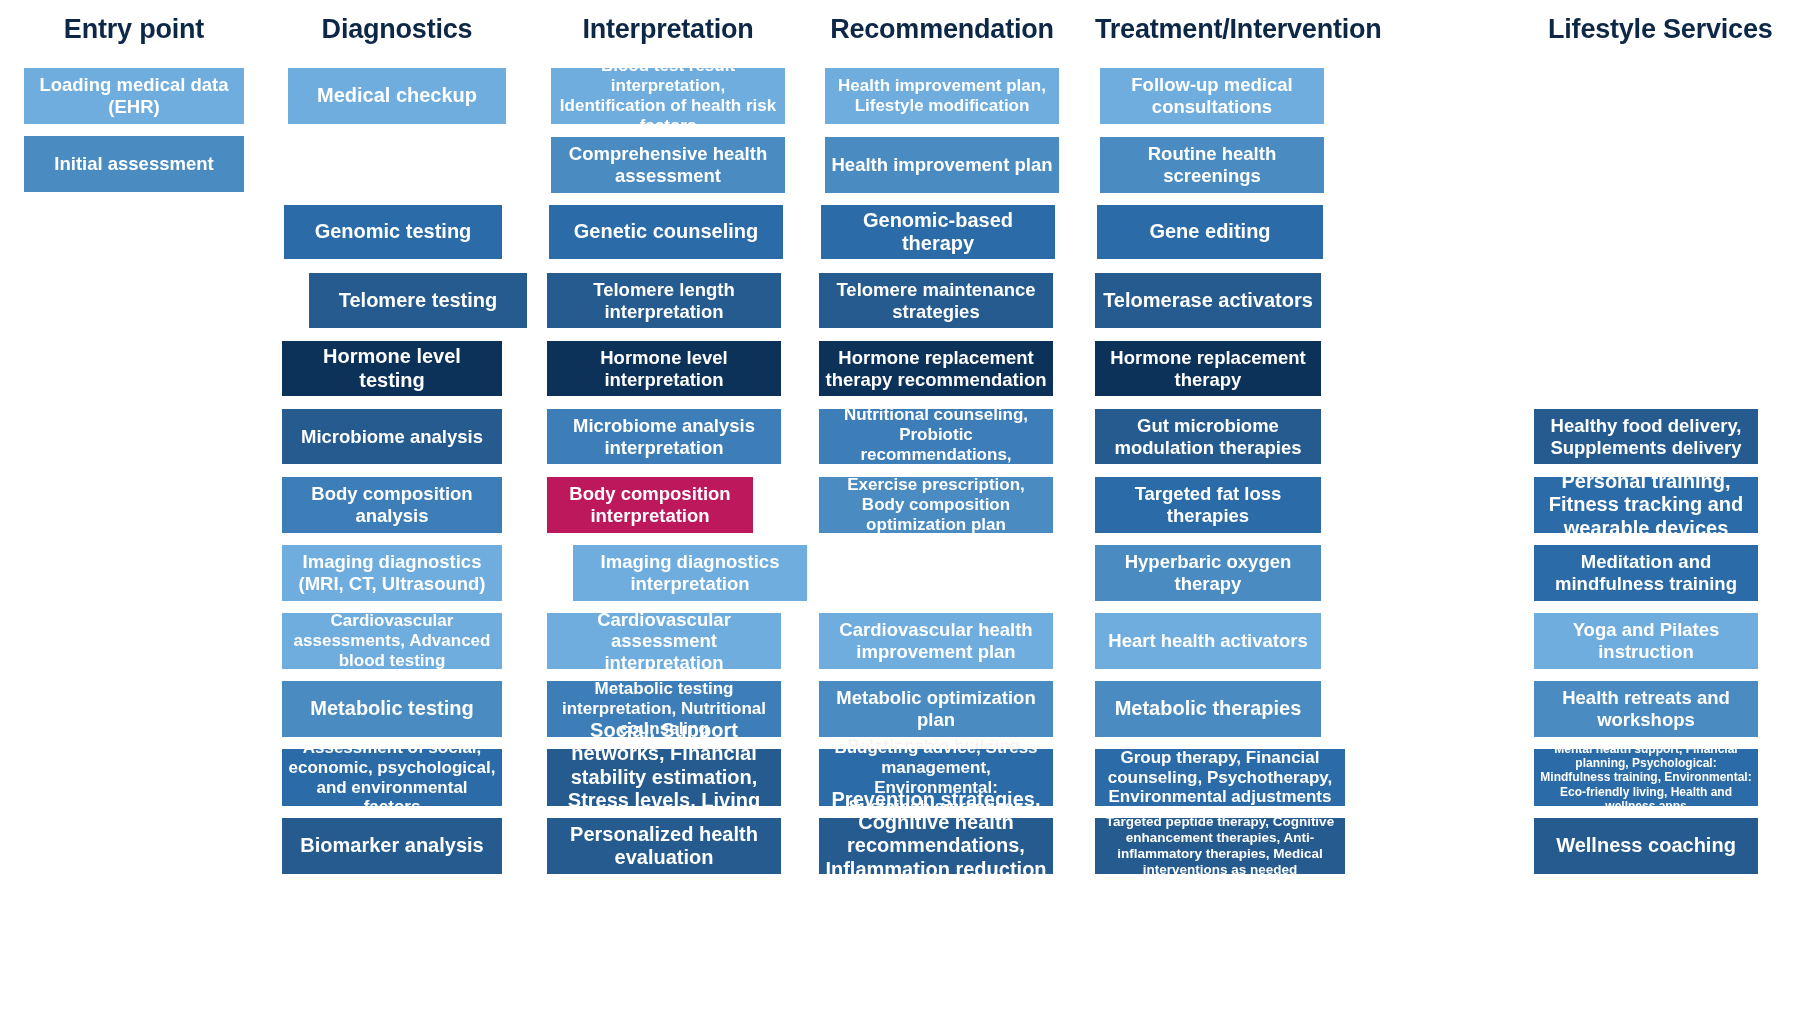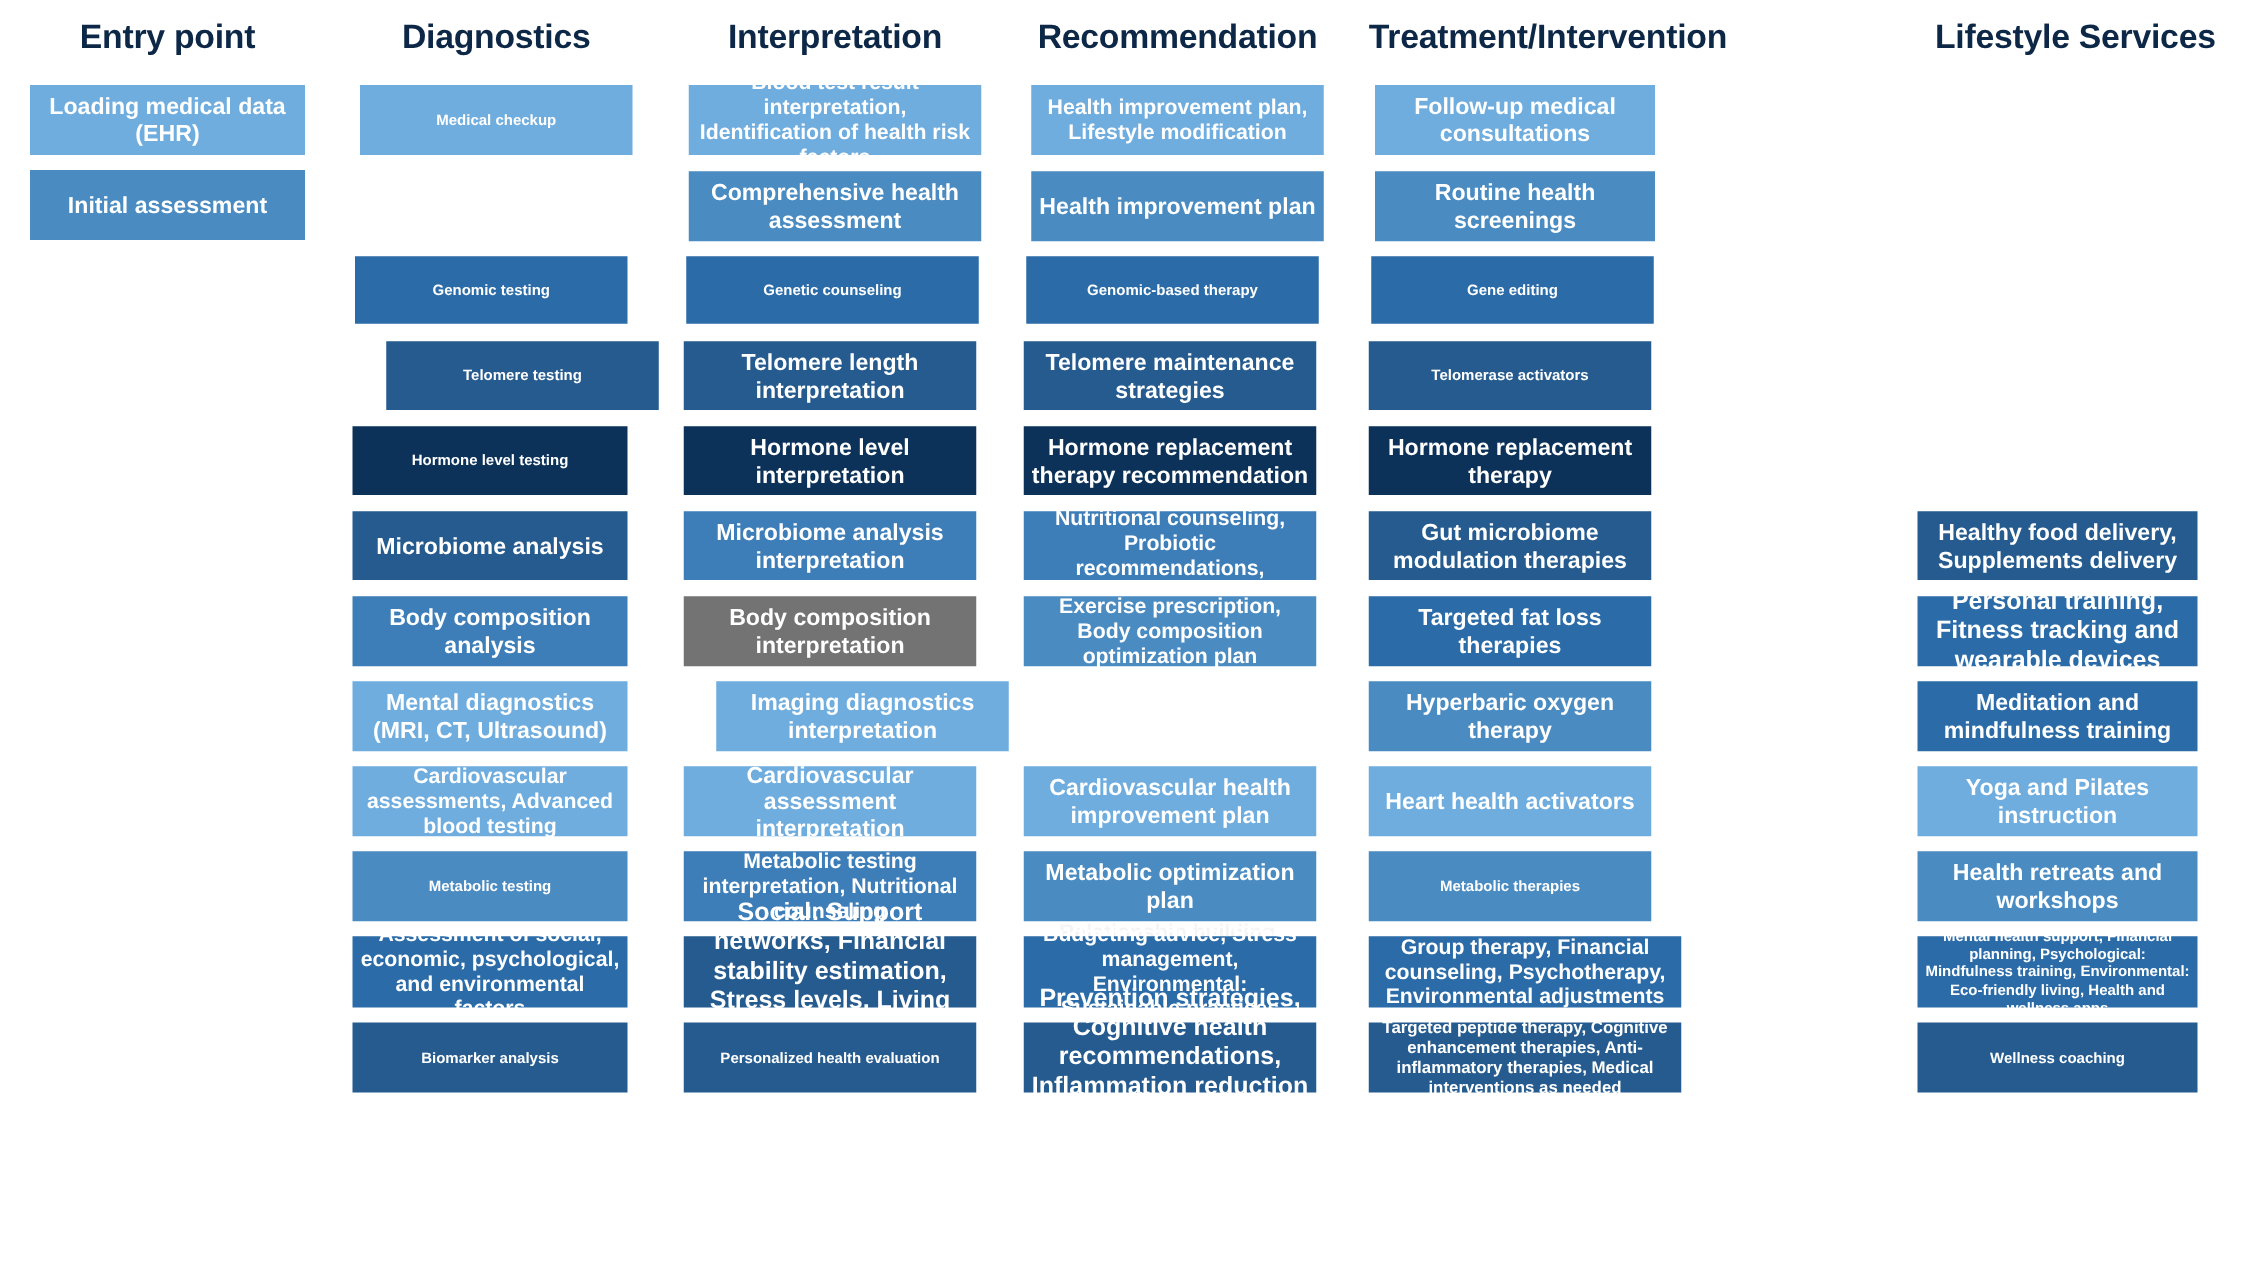--- a/index.html
+++ b/index.html
@@ -49,21 +49,21 @@
     font-weight: bold;
     line-height: 1.17;
     padding: 2px 6px;
     overflow: visible;
   }
   .cell .txt {
     display: block;
     width: 100%;
   }
   
-  .fs-xl  { font-size: 12px; }
+  .fs-xl  { font-size: 20px; }
   .fs-lg  { font-size: 18.5px; }
   .fs-md  { font-size: 17px; }
   .fs-sm  { font-size: 20px; }
   .fs-xs  { font-size: 13.5px; }
   .fs-xxs { font-size: 12px; }
 
   
   .overflow-cell { align-items: center; }
   .overflow-cell .txt {
     position: absolute;
@@ -103,21 +103,21 @@
     <div class="cell fs-xl" style="top:341px; left:-6px; width:220px; height:55px; background:#0c3259;">
       <span class="txt">Hormone level testing</span>
     </div>
     <div class="cell fs-lg" style="top:409px; left:-6px; width:220px; height:55px; background:#255b8e;">
       <span class="txt">Microbiome analysis</span>
     </div>
     <div class="cell fs-lg" style="top:477px; left:-6px; width:220px; height:56px; background:#3d7eb8;">
       <span class="txt">Body composition analysis</span>
     </div>
     <div class="cell fs-lg" style="top:545px; left:-6px; width:220px; height:56px; background:#6faddf;">
-      <span class="txt">Mental diagnostics (MRI, CT, Ultrasound)</span>
+      <span class="txt">Imaging diagnostics (MRI, CT, Ultrasound)</span>
     </div>
     <div class="cell fs-md" style="top:613px; left:-6px; width:220px; height:56px; background:#6faddf;">
       <span class="txt">Cardiovascular assessments, Advanced blood testing</span>
     </div>
     <div class="cell fs-xl" style="top:681px; left:-6px; width:220px; height:56px; background:#4a8cc2;">
       <span class="txt">Metabolic testing</span>
     </div>
     <div class="cell fs-md" style="top:749px; left:-6px; width:220px; height:57px; background:#2b6ca8;">
       <span class="txt">Assessment of social, economic, psychological, and environmental factors</span>
     </div>
@@ -140,21 +140,21 @@
     </div>
     <div class="cell fs-lg" style="top:273px; left:-4px; width:234px; height:55px; background:#255b8e;">
       <span class="txt">Telomere length interpretation</span>
     </div>
     <div class="cell fs-lg" style="top:341px; left:-4px; width:234px; height:55px; background:#0c3259;">
       <span class="txt">Hormone level interpretation</span>
     </div>
     <div class="cell fs-lg" style="top:409px; left:-4px; width:234px; height:55px; background:#3d7eb8;">
       <span class="txt">Microbiome analysis interpretation</span>
     </div>
-    <div class="cell fs-lg" style="top:477px; left:-4px; width:234px; height:56px; background:#737373;">
+    <div class="cell fs-lg" style="top:477px; left:-4px; width:206px; height:56px; background:#be185d;">
       <span class="txt">Body composition interpretation</span>
     </div>
     <div class="cell fs-lg" style="top:545px; left:-4px; width:234px; height:56px; background:#6faddf;margin-left:26px;">
       <span class="txt">Imaging diagnostics interpretation</span>
     </div>
     <div class="cell fs-lg" style="top:613px; left:-4px; width:234px; height:56px; background:#6faddf;">
       <span class="txt">Cardiovascular assessment interpretation</span>
     </div>
     <div class="cell fs-md" style="top:681px; left:-4px; width:234px; height:56px; background:#3d7eb8;">
       <span class="txt">Metabolic testing interpretation, Nutritional counseling</span>

